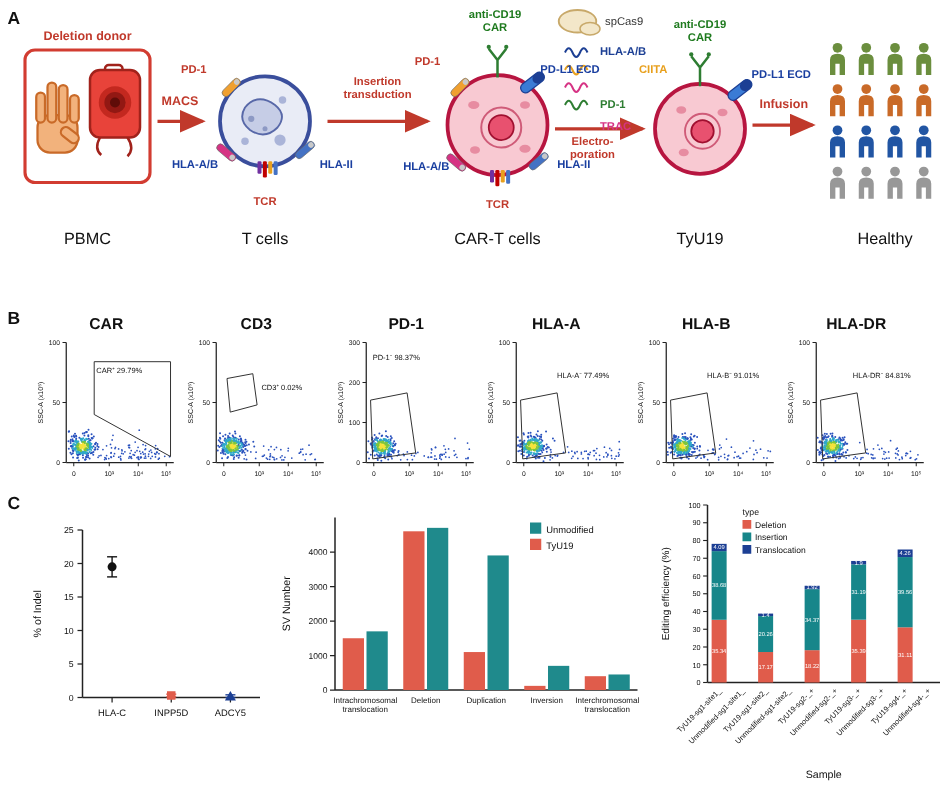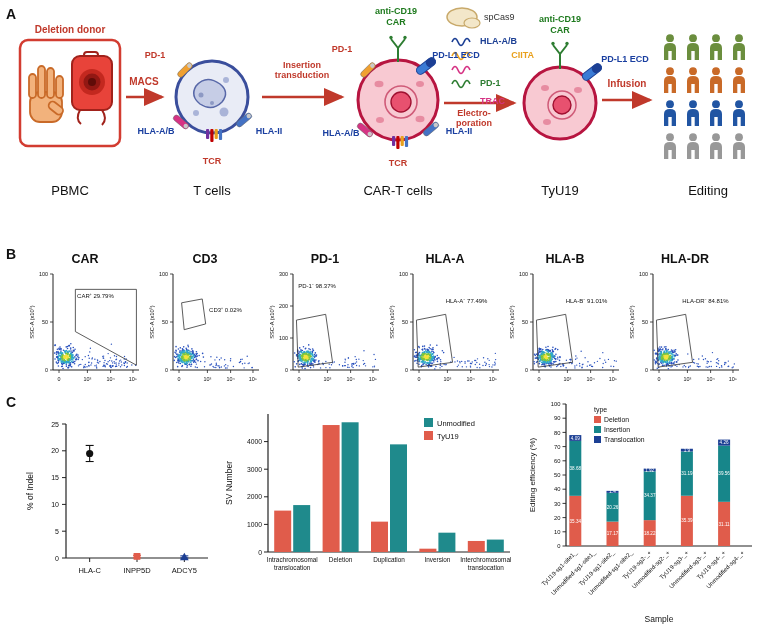--- a/index.html
+++ b/index.html
@@ -216,21 +216,21 @@
       </g>
     </svg>
 
   <div class="panel-letter" style="left:6px;top:6px">A</div>
   <div class="abs red f10 ctr" style="left:22px;top:24px;width:96px">Deletion donor</div>
 
   <div class="abs stage" style="left:20px;top:184px;width:100px">PBMC</div>
   <div class="abs stage" style="left:172px;top:184px;width:80px">T cells</div>
   <div class="abs stage" style="left:348px;top:184px;width:100px">CAR-T cells</div>
   <div class="abs stage" style="left:520px;top:184px;width:80px">TyU19</div>
-  <div class="abs stage" style="left:662px;top:184px;width:92px">Editing</div>
+  <div class="abs stage" style="left:662px;top:184px;width:92px">Healthy</div>
 
   <div class="abs red f10 ctr" style="left:120px;top:76px;width:48px">MACS</div>
   <div class="abs red f9 ctr" style="left:260px;top:60px;width:84px">Insertion transduction</div>
   <div class="abs red f9 ctr" style="left:446px;top:108px;width:56px">Electro-poration</div>
   <div class="abs red f10 ctr" style="left:600px;top:78px;width:54px">Infusion</div>
 
   <div class="abs red f9 ctr" style="left:138px;top:50px;width:34px">PD-1</div>
   <div class="abs blue f9 ctr" style="left:132px;top:126px;width:48px">HLA-A/B</div>
   <div class="abs blue f9 ctr" style="left:248px;top:126px;width:42px">HLA-II</div>
   <div class="abs red f9 ctr" style="left:196px;top:156px;width:32px">TCR</div>

